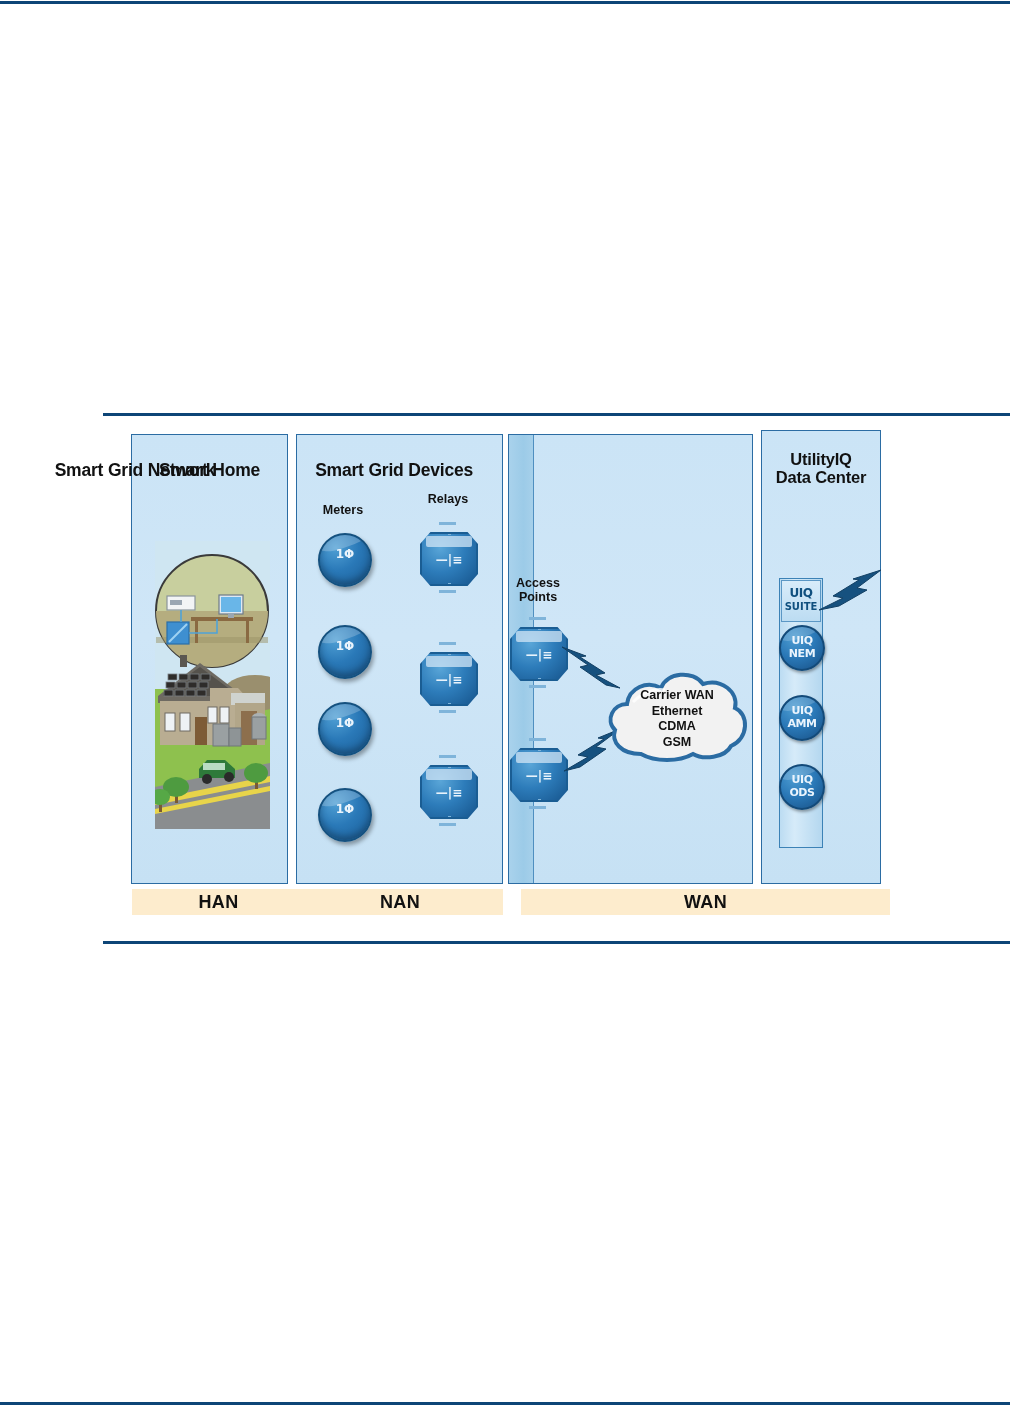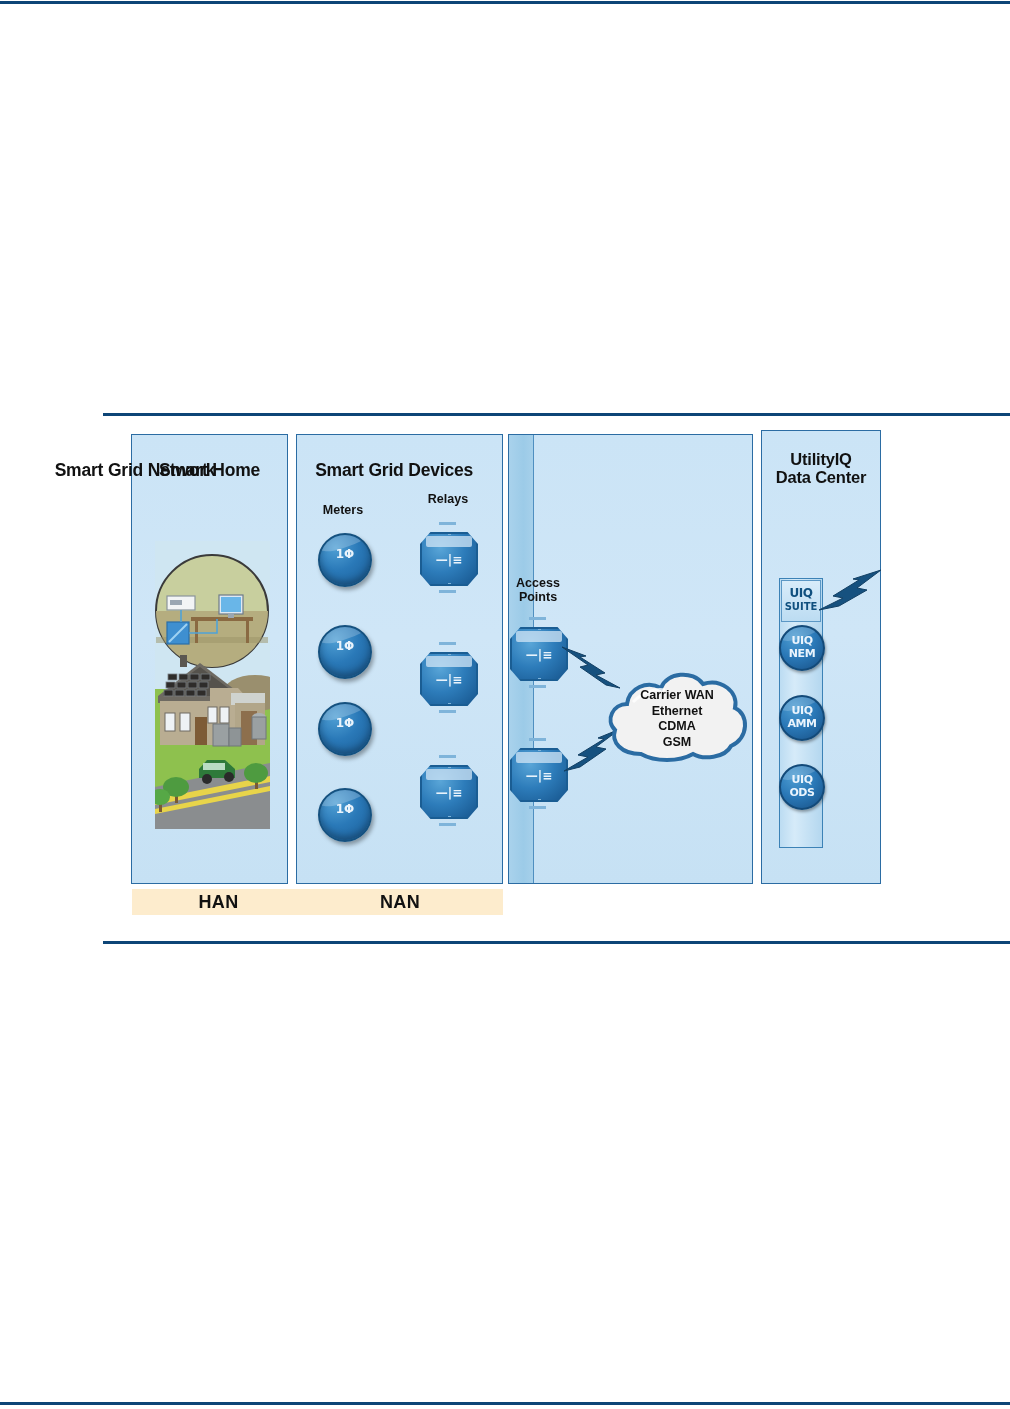--- a/index.html
+++ b/index.html
@@ -369,14 +369,15 @@
 
   <div class="bolt" style="left:815px;top:568px;">
     <svg width="70" height="46" viewBox="0 0 70 46">
       <polygon points="66,2 42,20 52,22 24,38 4,42 28,30 18,28 44,12 38,11" fill="#16517f" stroke="#123f63" stroke-width="1"></polygon>
     </svg>
   </div>
 
 
   <div class="netbar" id="bar-han">HAN</div>
   <div class="netbar" id="bar-nan">NAN</div>
+  <div class="netbar" id="bar-wan">WAN</div>
 
 </div>
 
 </body></html>

